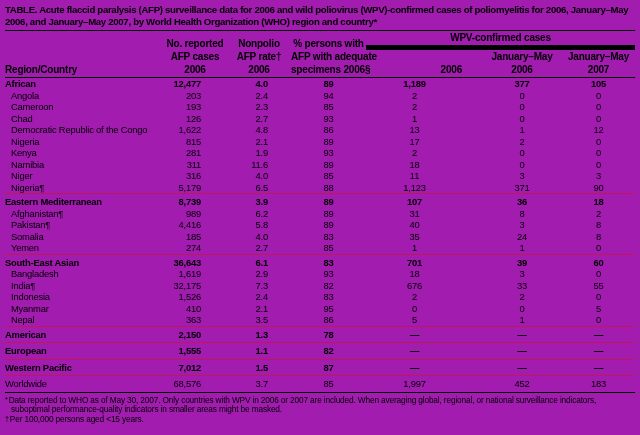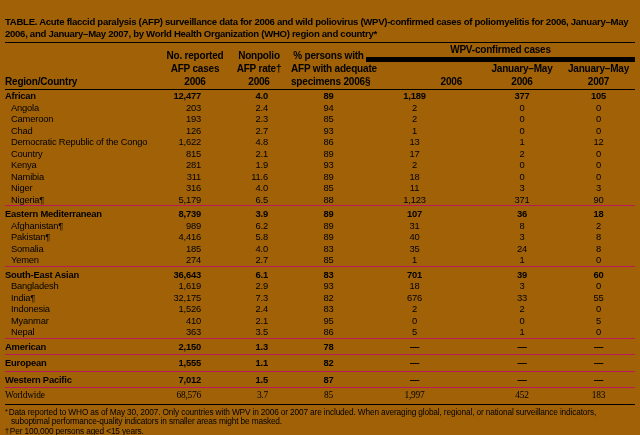--- a/index.html
+++ b/index.html
@@ -1,19 +1,19 @@
 <!DOCTYPE html>
 <html><head>
 <meta charset="utf-8">
 <style>
   html,body { margin:0; padding:0; background:#fff; }
   .page {
     width:640px; height:435px; box-sizing:border-box;
-    padding:16px 5px 0 5px; overflow:hidden;
-    background:#a16207; color:#000;
+    padding:4px 5px 0 5px; overflow:hidden;
+    background:#a21caf; color:#000;
     font-family:"Liberation Sans", sans-serif;
   }
   .title {
     font-weight:bold; font-size:9.6px; line-height:11.5px;
     letter-spacing:-0.3px; margin-bottom:3px;
   }
   table { border-collapse:collapse; width:630px; table-layout:fixed; }
   th, td {
     padding:0; margin:0; font-size:9.4px; line-height:11.5px;
     letter-spacing:-0.2px; vertical-align:bottom;
@@ -34,21 +34,21 @@
   td.c2 { text-align:right; padding-right:23px; }
   td.c3 { text-align:center; }
   td.c4 { text-align:center; padding-right:3px; }
   td.c5 { text-align:center; padding-left:16px; }
   td.c6 { text-align:center; }
   tr.region td { font-weight:bold; }
   tr.total td { font-weight:normal; }
   tr.country td.c0 { padding-left:6px; }
   tr.rule-above td { border-top:1px solid #be185d; padding-top:2px; }
   tr.single td { padding-bottom:2px; }
-  tbody tr:last-child td { border-bottom:1.6px solid #000;font-family:Liberation Serif, serif; }
+  tbody tr:last-child td { border-bottom:1.6px solid #000; }
   .footnotes { margin-top:3px; }
   .footnote {
     font-size:8.3px; line-height:9.7px; letter-spacing:-0.15px;
     padding-left:6px; text-indent:-6px;
   }
   .fn-marker {
     display:inline-block; text-indent:0;
     font-size:7.2px; vertical-align:top; position:relative; top:-0.5px;
     margin-right:1px;
   }
@@ -131,21 +131,21 @@
         <tr class="country">
           <td class="c0">Democratic Republic of the Congo</td>
           <td class="c1">1,622</td>
           <td class="c2">4.8</td>
           <td class="c3">86</td>
           <td class="c4">13</td>
           <td class="c5">1</td>
           <td class="c6">12</td>
         </tr>
         <tr class="country">
-          <td class="c0">Country</td>
+          <td class="c0">Nigeria</td>
           <td class="c1">815</td>
           <td class="c2">2.1</td>
           <td class="c3">89</td>
           <td class="c4">17</td>
           <td class="c5">2</td>
           <td class="c6">0</td>
         </tr>
         <tr class="country">
           <td class="c0">Kenya</td>
           <td class="c1">281</td>

